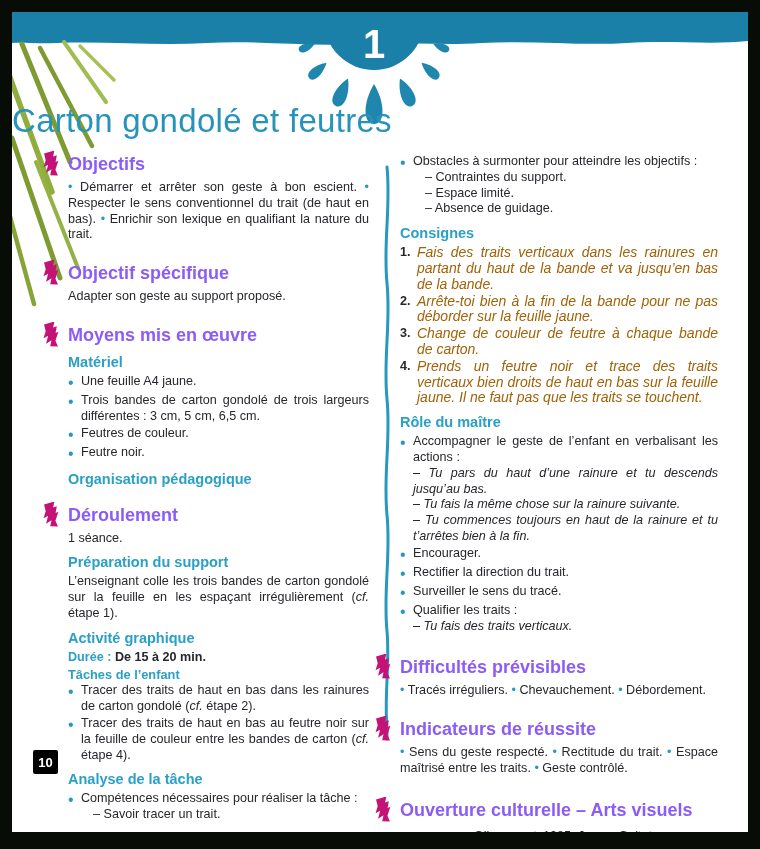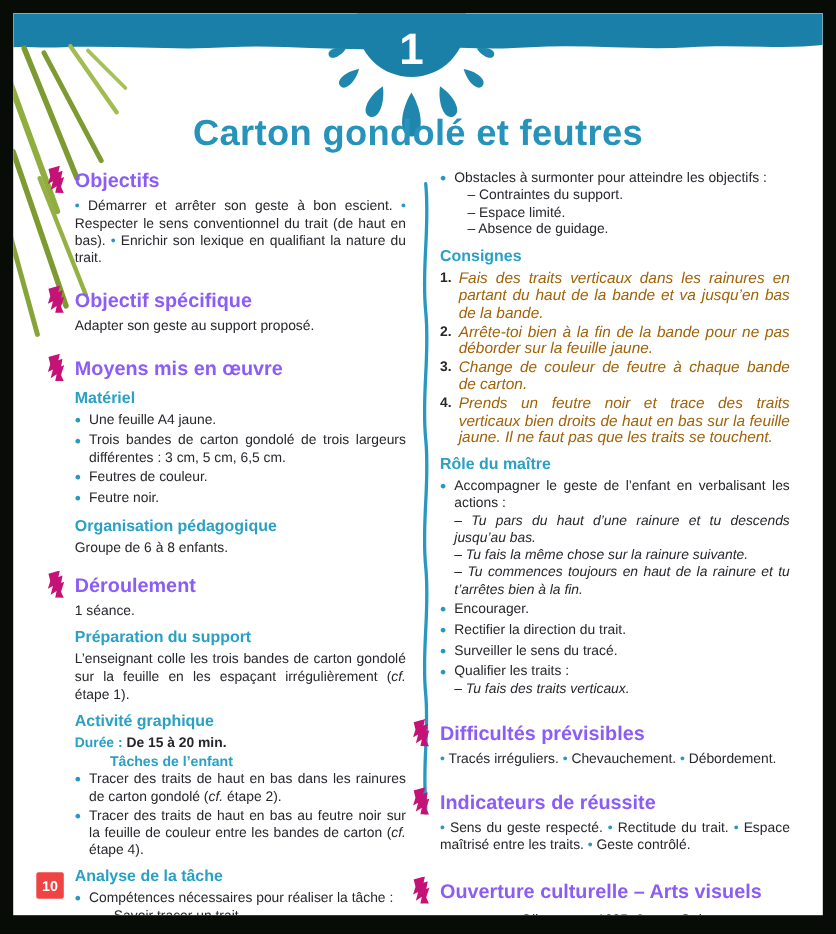--- a/index.html
+++ b/index.html
@@ -10,21 +10,21 @@
     font-family:"Liberation Sans","DejaVu Sans",sans-serif;
   }
   .page {
     position:absolute; left:12px; top:12px; width:736px; height:820px;
     background:#ffffff; overflow:hidden;
   }
   .header-art { position:absolute; top:0; left:0; width:736px; height:140px; pointer-events:none; }
   .leaves { position:absolute; top:28px; left:-6px; pointer-events:none; }
   .title {
     position:absolute; top:90px; left:0; width:736px; margin:0;
-    text-align:center; color:#2793ba; font-size:33px; font-weight:700;
+    color:#2793ba; font-size:33px; font-weight:400;
     letter-spacing:0.3px;
   }
   .columns { position:absolute; top:141px; left:0; width:736px; display:flex; }
   .col-left  { margin-left:56px; width:301px; }
   .col-gap   { width:31px; position:relative; }
   .divider-svg { position:absolute; left:8px; top:12px; }
   .col-right { width:318px; }
 
   .section { position:relative; }
   .heading {
@@ -40,26 +40,26 @@
   .li { display:flex; margin:1px 0; }
   .li .dot { flex:0 0 13px; text-align:left; }
   .li-text { flex:1; font-size:12.6px; line-height:15.8px; color:#26262c; text-align:justify; }
   .dash { padding-left:12px; }
   .quote { font-style:italic; }
   .ci { display:flex; margin:1px 0; }
   .cnum { flex:0 0 17px; font-weight:bold; font-size:12.6px; line-height:15.8px; color:#26262c; }
   .citext { flex:1; font-style:italic; font-size:14px; line-height:15.8px; color:#a16207; text-align:justify; }
   .teal-label { color:#2aa0c5; font-weight:bold; }
   .bold { font-weight:bold; }
-  .taches { color:#2aa0c5; font-weight:bold; font-size:12.8px; margin-top:1px;margin-left:32px; }
+  .taches { color:#2aa0c5; font-weight:bold; font-size:12.8px; margin-top:1px; }
   .work { text-align:center; line-height:20px; }
   .wt { font-style:italic; }
   .pagenum {
-    position:absolute; left:21px; top:781px; width:25px; height:24px;
-    background:#ef4444; color:#ffffff; font-weight:bold; font-size:13px;
+    position:absolute; left:21px; top:738px; width:25px; height:24px;
+    background:#000000; color:#ffffff; font-weight:bold; font-size:13px;
     display:flex; align-items:center; justify-content:center; border-radius:2px;
   }
   .hidden-defs { position:absolute; width:0; height:0; overflow:hidden; }
 </style>
 </head>
 <body>
 
 <svg class="hidden-defs" aria-hidden="true">
   <defs>
     <symbol id="brush" viewBox="0 0 20 28">
@@ -143,21 +143,20 @@
             </div>
           <div class="li">
               <span class="dot">•</span>
               <div class="li-text">Feutres de couleur.</div>
             </div>
           <div class="li">
               <span class="dot">•</span>
               <div class="li-text">Feutre noir.</div>
             </div>
           <h3 class="subhead">Organisation pédagogique</h3>
-          <p>Groupe de 6 à 8 enfants.</p>
         </div>
 
         <div class="section">
           <div class="hrow">
             <svg class="brush">
                 <use href="#brush"></use>
               </svg>
             <h2 class="heading">Déroulement</h2>
           </div>
           <p>1 séance.</p>

